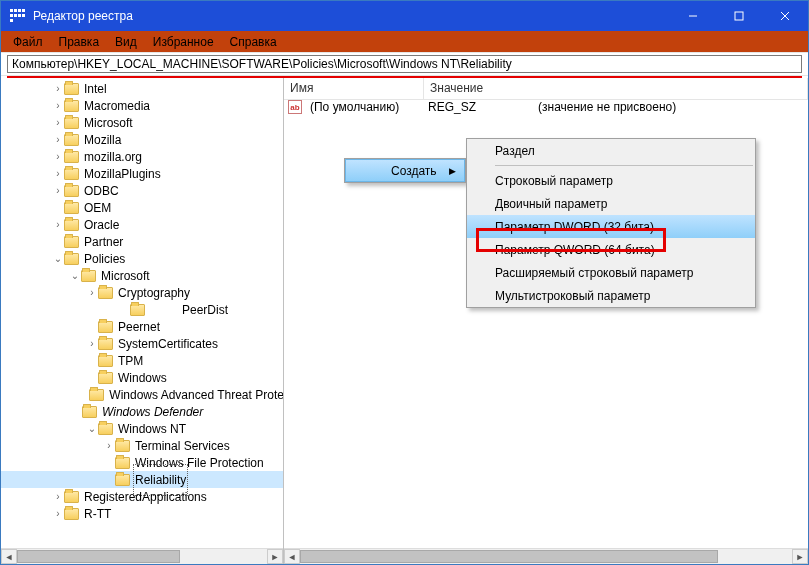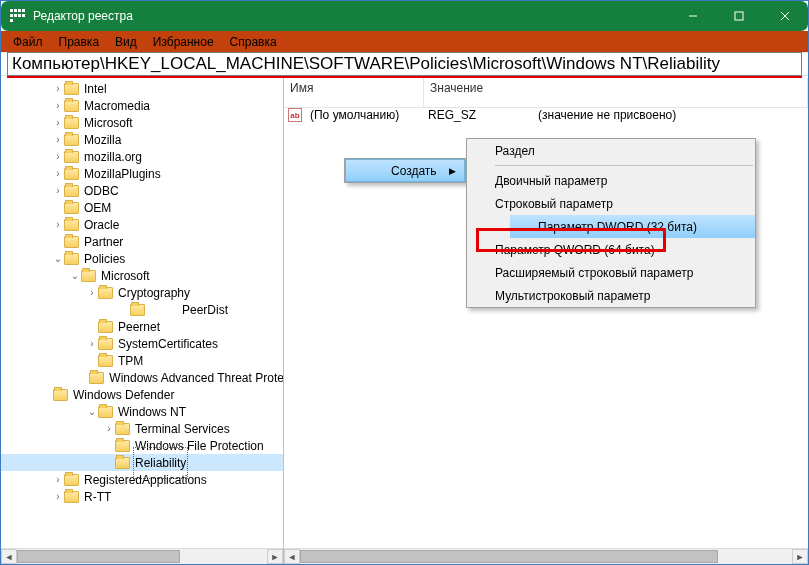--- a/index.html
+++ b/index.html
@@ -1,55 +1,55 @@
 <!DOCTYPE html>
 <html><head>
 <meta charset="utf-8">
 <style>
 * { box-sizing: border-box; margin: 0; padding: 0; font-family: "Segoe UI", Tahoma, sans-serif; font-size: 12px; }
 body { background: #fff; width: 809px; height: 565px; overflow: hidden; border: 1px solid #3a7ac0; }
-.titlebar { background: #15803d; height: 30px; display: flex; align-items: center; padding-left: 8px; color: #fff; border-radius: 7px; }
+.titlebar { background: #1d4ed8; height: 30px; display: flex; align-items: center; padding-left: 8px; color: #fff; }
 .titlebar .app-icon { width: 16px; height: 16px; margin-right: 8px; display: flex; flex-wrap: wrap; }
 .titlebar .app-icon span { width: 3px; height: 3px; background: #fff; margin: 0.5px; }
 .titlebar .title { flex: 1; font-size: 12px; }
 .winbtns { display: flex; height: 100%; }
 .winbtn { width: 46px; display: flex; align-items: center; justify-content: center; color: #fff; }
 .menubar { height: 22px; display: flex; align-items: center; padding: 0 4px; background: #c2410c; border-bottom: 1px solid #e5e5e5; }
 .menubar .mi { padding: 2px 8px; }
 .addressbar { height: 23px; display:flex; align-items:center; padding: 0 6px; border-bottom: 1px solid #e5e5e5; }
-.addressbar .path { flex:1; border: 1px solid #7a7a7a; padding: 1px 4px; font-size: 17px; background:#fff; }
+.addressbar .path { flex:1; border: 1px solid #7a7a7a; padding: 1px 4px; font-size: 12px; background:#fff; }
 .redline { height: 2px; background: #e40000; margin: 0 6px; }
 .main { display: flex; height: calc(100% - 30px - 22px - 23px - 2px); }
 .tree-pane { width: 283px; border-right: 1px solid #c0c0c0; overflow: hidden; position: relative; background:#fff; }
 .tree { position:absolute; top:0; left:0; right:0; bottom:16px; overflow:hidden; padding-top:2px; }
 .tree-row { display:flex; align-items:center; height:17px; white-space:nowrap; }
 .tree-row .exp { width:12px; text-align:center; color:#6b6b6b; font-size:10px; }
 .tree-row .exp.none { visibility:hidden; }
 .folder-icon { width:15px; height:12px; background: linear-gradient(#ffe9a6,#f7cf5e); border:1px solid #d9b24a; border-radius:1px; margin-right:3px; position:relative; flex-shrink:0; }
 .folder-icon::before { content:''; position:absolute; top:-3px; left:0; width:6px; height:3px; background:#f7cf5e; border:1px solid #d9b24a; border-bottom:none; border-radius:1px 1px 0 0; }
 .tree-row.selected { background:#cce8ff; }
 .tree-row.selected .label { border:1px dotted #666; padding:8px 1px; }
 .tree-row .label { padding:0 2px; }
 .list-pane { flex:1; position:relative; overflow:hidden; background:#fff; }
 .hscroll { position:absolute; bottom:0; left:0; right:0; height:16px; background:#f0f0f0; border-top:1px solid #ddd; display:flex; }
 .hscroll .btn { width:16px; background:#f0f0f0; border:1px solid #ccc; display:flex; align-items:center; justify-content:center; font-size:9px; color:#555;}
 .hscroll .track { flex:1; position:relative; }
 .hscroll .thumb { position:absolute; top:1px; bottom:1px; background:#c2c2c2; border:1px solid #a8a8a8; }
-.list-header { display:flex; height:30px; border-bottom:1px solid #e5e5e5; }
+.list-header { display:flex; height:22px; border-bottom:1px solid #e5e5e5; }
 .list-header .col { padding:3px 6px; border-right:1px solid #e5e5e5; color:#333; }
 .list-row { display:flex; height:18px; align-items:flex-start; }
 .list-row .cell { padding:0 6px; }
 .reg-icon { width:14px; height:14px; border:1px solid #c77; background:#fff; margin-left:4px; margin-right:2px; display:flex; align-items:center; justify-content:center; font-size:8px; color:#c33; font-weight:bold; flex-shrink:0;}
 .context-menu { position:absolute; background:#f0f0f0; border:1px solid #a0a0a0; box-shadow:3px 3px 4px rgba(0,0,0,0.25); }
 .cm-row { height:23px; display:flex; align-items:center; padding:0 28px 0 28px; white-space:nowrap; position:relative; }
 .cm-row.hover { background: linear-gradient(#bfe3ff,#8fcff9); border:1px solid #6cb6e8; padding:0 45px; }
 .cm-row .arrow { position:absolute; right:8px; font-size:9px; }
 .cm-sep { height:1px; background:#c0c0c0; margin:3px 2px 3px 28px; }
 .submenu { position:absolute; background:#f0f0f0; border:1px solid #a0a0a0; box-shadow:3px 3px 4px rgba(0,0,0,0.25); }
-.submenu .cm-row.highlighted { background: linear-gradient(#bfe3ff,#8fcff9); margin-left: 43px; }
+.submenu .cm-row.highlighted { background: linear-gradient(#bfe3ff,#8fcff9); }
 .red-box { border: 3px solid #e40000; position:absolute; pointer-events:none; }
 </style>
 </head>
 <body>
 
 <div class="titlebar">
   <div class="app-icon">
     <span></span>
       <span></span>
       <span></span>
@@ -178,23 +178,28 @@
           <span class="label">SystemCertificates</span>
         </div>
         <div class="tree-row" style="padding-left: 85px;">
           <span class="exp none">›</span>
           <span class="folder-icon"></span>
           <span class="label">TPM</span>
         </div>
         <div class="tree-row" style="padding-left: 85px;">
           <span class="exp none">›</span>
           <span class="folder-icon"></span>
+          <span class="label">Windows</span>
+        </div>
+        <div class="tree-row" style="padding-left: 85px;">
+          <span class="exp none">›</span>
+          <span class="folder-icon"></span>
           <span class="label">Windows Advanced Threat Protection</span>
         </div>
-        <div class="tree-row" style="padding-left: 40px;">
+        <div class="tree-row" style="padding-left: 69px; font-style: italic;">
           <span class="exp none">›</span>
           <span class="folder-icon"></span>
           <span class="label">Windows Defender</span>
         </div>
         <div class="tree-row" style="padding-left: 85px;">
           <span class="exp">⌄</span>
           <span class="folder-icon"></span>
           <span class="label">Windows NT</span>
         </div>
         <div class="tree-row" style="padding-left: 102px;">
@@ -246,22 +251,22 @@
     <div class="context-menu" style="left:60px; top:80px; width:122px;">
       <div class="cm-row hover">
         <span>Создать</span>
         <span class="arrow">▶</span>
       </div>
     </div>
 
     <div class="submenu" style="left:182px; top:60px; width:290px;" id="submenu">
         <div class="cm-row">Раздел</div>
         <div class="cm-sep"></div>
+        <div class="cm-row">Строковый параметр</div>
         <div class="cm-row">Двоичный параметр</div>
-        <div class="cm-row">Строковый параметр</div>
         <div class="cm-row highlighted">Параметр DWORD (32 бита)</div>
         <div class="cm-row">Параметр QWORD (64 бита)</div>
         <div class="cm-row">Расширяемый строковый параметр</div>
         <div class="cm-row">Мультистроковый параметр</div>
       </div>
 
     <div class="red-box" style="left:192px; top:150px; width:190px; height:24px;"></div>
 
     <div class="hscroll">
       <div class="btn">◄</div>

